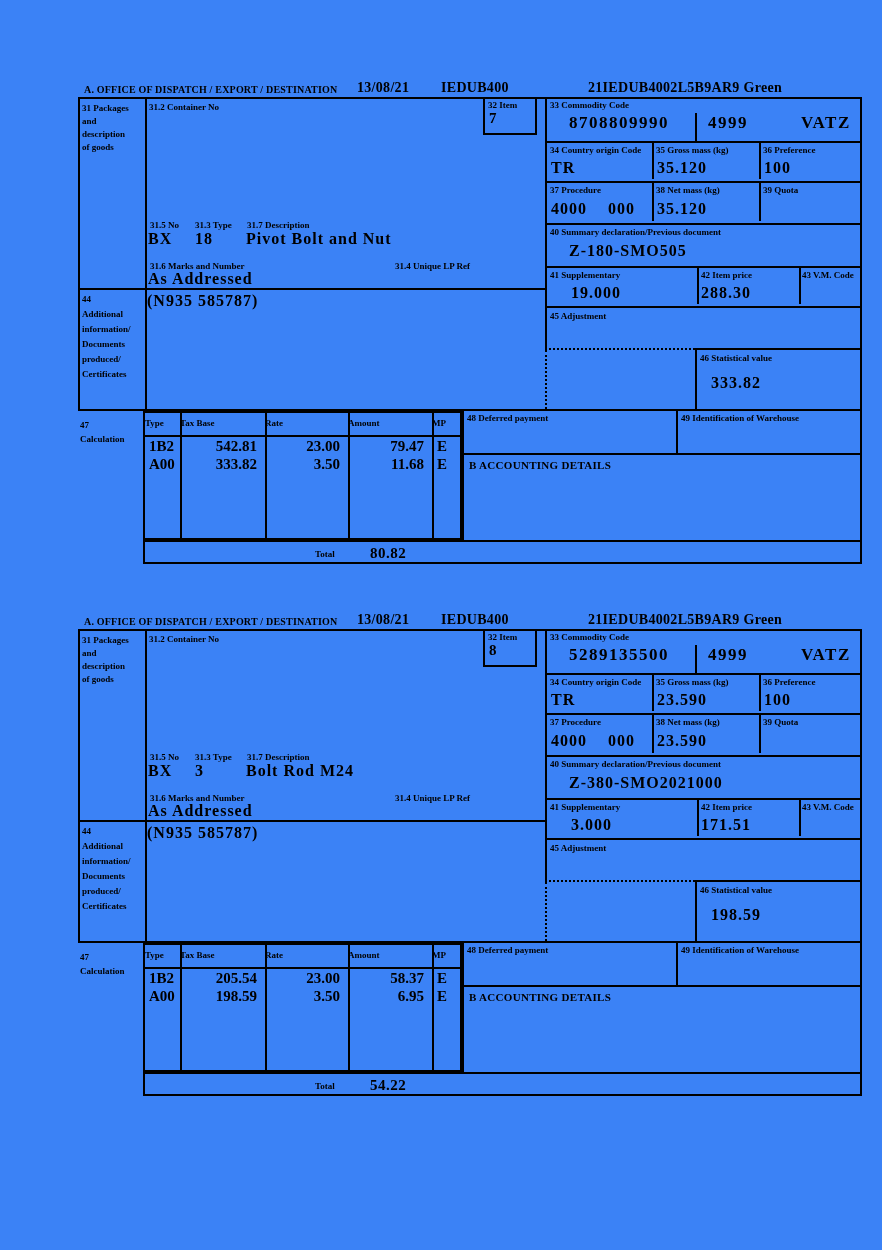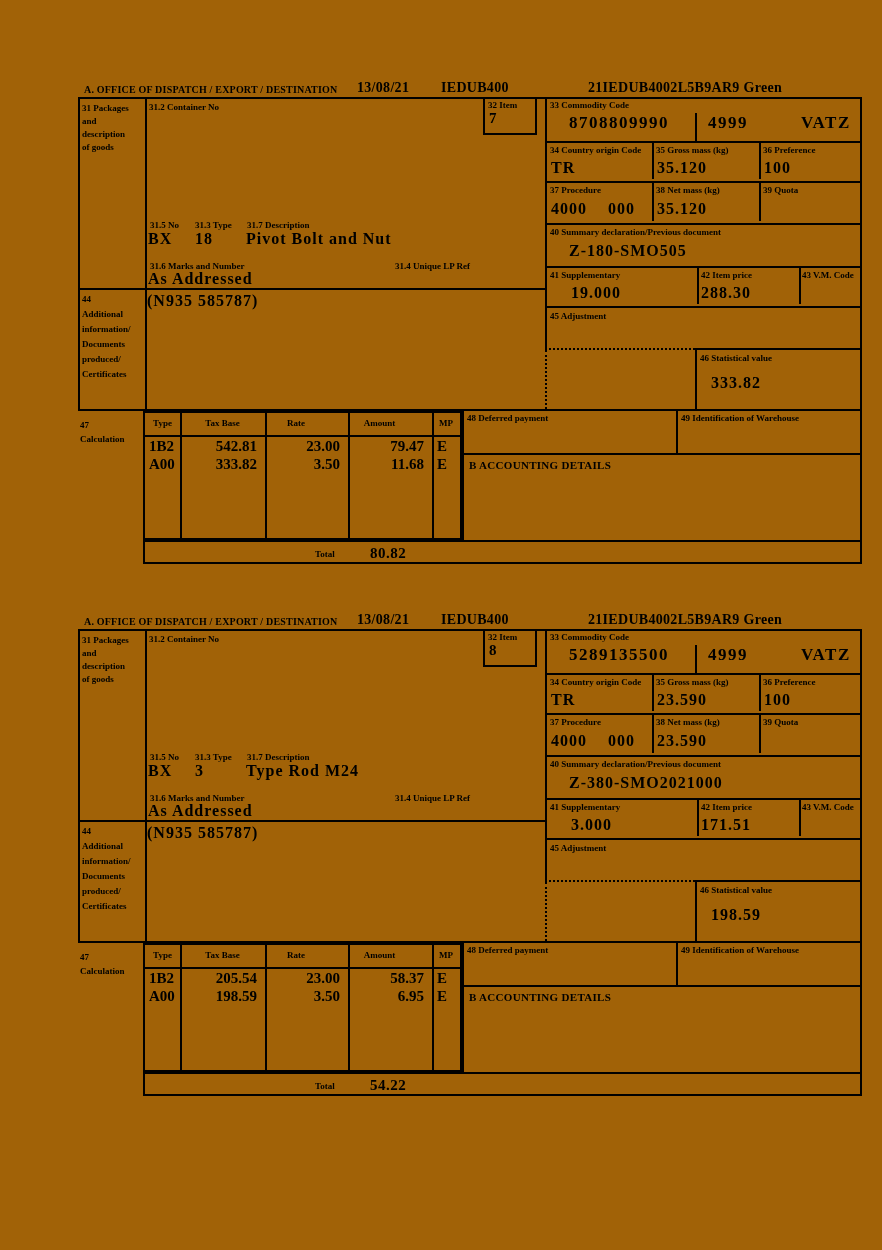--- a/index.html
+++ b/index.html
@@ -1,36 +1,36 @@
 <!DOCTYPE html>
 <html><head>
 <meta charset="utf-8">
 <style>
   * { margin:0; padding:0; box-sizing:border-box; }
   html,body { background:#fff; }
-  .page { position:relative; width:882px; height:1250px; background:#a16207; color:#000;
+  .page { position:relative; width:882px; height:1250px; background:#3b82f6; color:#000;
           font-family:"Liberation Serif", serif; overflow:hidden; }
   .block { position:absolute; left:78px; width:784px; height:494px; }
   .hdr  { position:absolute; top:0; left:0; width:784px; height:17px; }
   .hlab { position:absolute; font-size:10px; font-weight:bold; white-space:nowrap; letter-spacing:0.2px; }
   .hval { position:absolute; font-size:14px; font-weight:bold; white-space:nowrap; letter-spacing:0.3px; }
   .upper { position:absolute; top:17px; left:0; width:784px; height:314px; border:2px solid #000; }
   .calc  { position:absolute; top:331px; left:0; width:784px; height:153px; }
   .bx  { position:absolute; border:0 solid #000; }
   .vl  { position:absolute; width:2px; background:#000; }
   .hl  { position:absolute; height:2px; background:#000; }
   .dvl { position:absolute; width:0; border-left:2px dotted #000; }
   .dhl { position:absolute; height:0; border-top:2px dotted #000; }
   .lab { position:absolute; font-size:9px; font-weight:bold; white-space:nowrap; line-height:11px; }
   .ml  { white-space:pre-line; }
   .val { position:absolute; font-size:16px; font-weight:bold; letter-spacing:1px; white-space:nowrap; line-height:17px; }
   .big { font-size:17px; letter-spacing:1.5px; }
   .tbl { position:absolute; left:65px; top:0; width:319px; height:129px; border:2px solid #000; }
-  .th  { position:absolute; top:5px; font-size:9px; font-weight:bold; text-align:center; }
-  .thr { text-align:center; padding-right:21px; }
+  .th  { position:absolute; top:5px; font-size:9px; font-weight:bold; text-align:left; }
+  .thr { text-align:left; padding-right:21px; }
   .trw { position:absolute; left:0; width:315px; display:flex; font-size:15px; font-weight:bold; line-height:17px; }
   .c1 { width:35px; padding-left:4px; }
   .c2 { width:85px; text-align:right; padding-right:8px; }
   .c3 { width:83px; text-align:right; padding-right:8px; }
   .c4 { width:84px; text-align:right; padding-right:8px; }
   .c5 { width:28px; padding-left:5px; }
   .blab { position:absolute; font-size:11px; font-weight:bold; white-space:nowrap; letter-spacing:0.3px; }
 </style>
 </head>
 <body>
@@ -258,21 +258,21 @@
       <div class="bx" style="left:615px;top:249px;width:165px;height:61px;border-width:2px 0 0 2px">
         <span class="lab" style="left:3px;top:3px">46 Statistical value</span>
         <span class="val" style="left:14px;top:24px">198.59</span>
       </div>
 
       <span class="lab" style="left:70px;top:121px">31.5 No</span>
       <span class="lab" style="left:115px;top:121px">31.3 Type</span>
       <span class="lab" style="left:167px;top:121px">31.7 Description</span>
       <span class="val" style="left:68px;top:131px">BX</span>
       <span class="val" style="left:115px;top:131px">3</span>
-      <span class="val" style="left:166px;top:131px">Type Rod M24</span>
+      <span class="val" style="left:166px;top:131px">Bolt Rod M24</span>
       <span class="lab" style="left:70px;top:162px">31.6 Marks and Number</span>
       <span class="lab" style="left:315px;top:162px">31.4 Unique LP Ref</span>
       <span class="val" style="left:68px;top:171px">As Addressed</span>
 
       <div class="hl" style="left:0;top:189px;width:465px"></div>
       <div class="lab ml" style="left:2px;top:193px;width:62px;line-height:15px">44
 Additional
 information/
 Documents
 produced/

